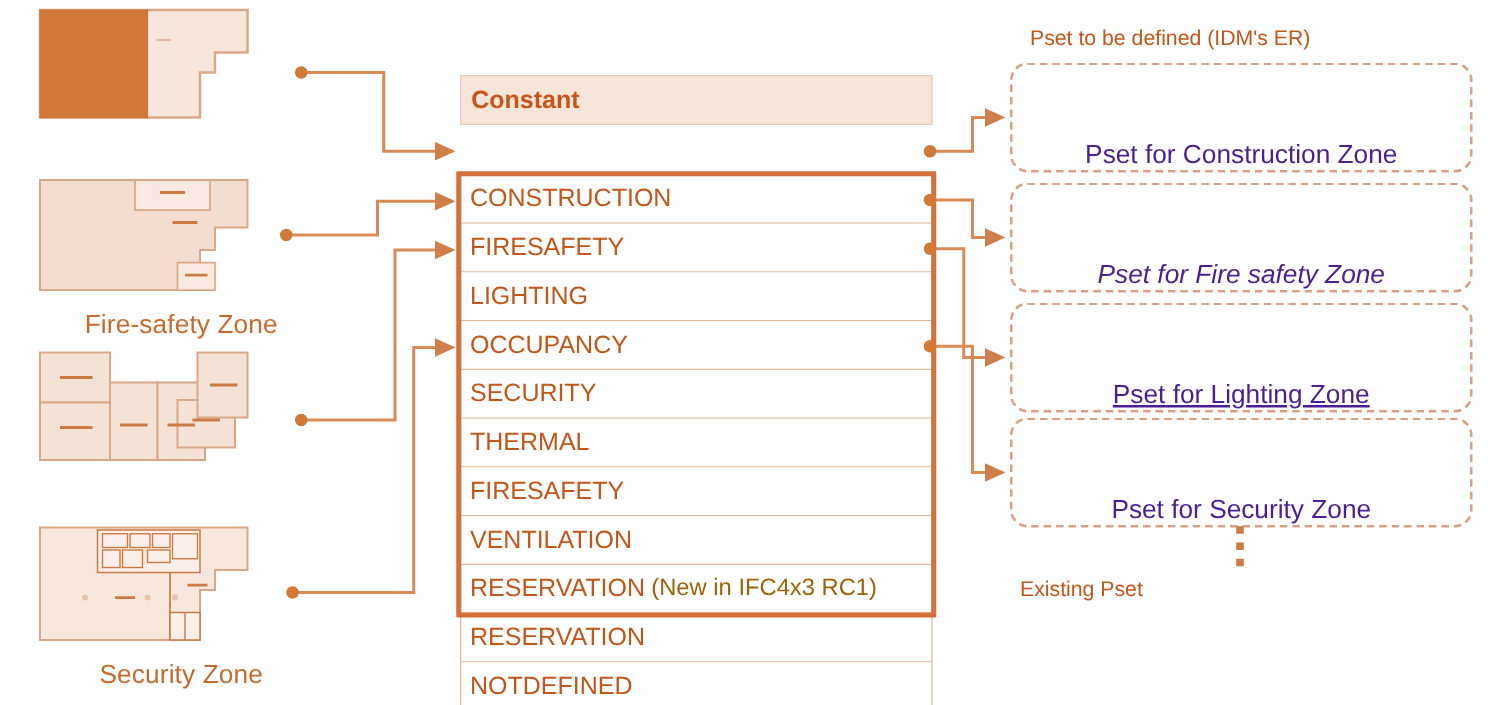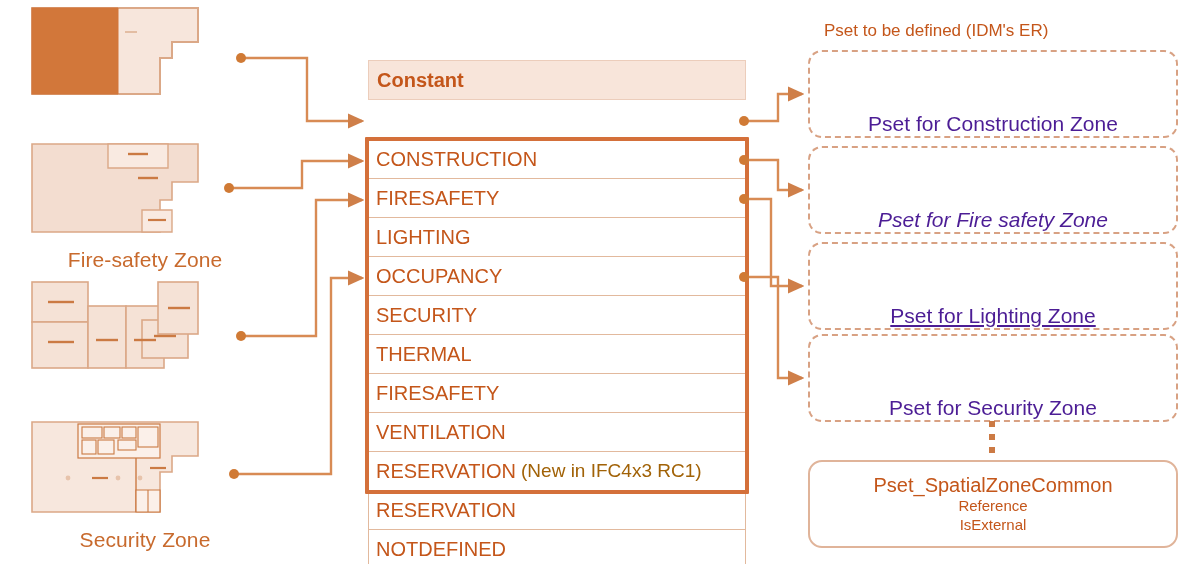--- a/index.html
+++ b/index.html
@@ -196,25 +196,20 @@
   <div class="pset" style="left:808px;top:334px;">
     <span>Pset for Security Zone</span>
   </div>
 
   <div class="vdot" style="left:989px;top:421px;"></div>
   <div class="vdot" style="left:989px;top:434px;"></div>
   <div class="vdot" style="left:989px;top:447px;"></div>
 
   <div class="grp-label" style="left:816px;top:462px;">Existing Pset</div>
 
-  <div id="existing-pset-box">
-    <div class="t1">Pset_SpatialZoneCommon</div>
-    <div class="t2">Reference</div>
-    <div class="t2">IsExternal</div>
-  </div>
 
   <svg class="overlay">
     <defs>
       <marker id="arw" markerWidth="7" markerHeight="7" refX="6" refY="3.2" orient="auto">
         <path d="M0,0 L7,3.2 L0,6.4 z" fill="#cf7f49"></path>
       </marker>
     </defs>
 
     <g>
       <path class="wire" d="M241,58 H307 V121 H362" marker-end="url(#arw)"></path>

